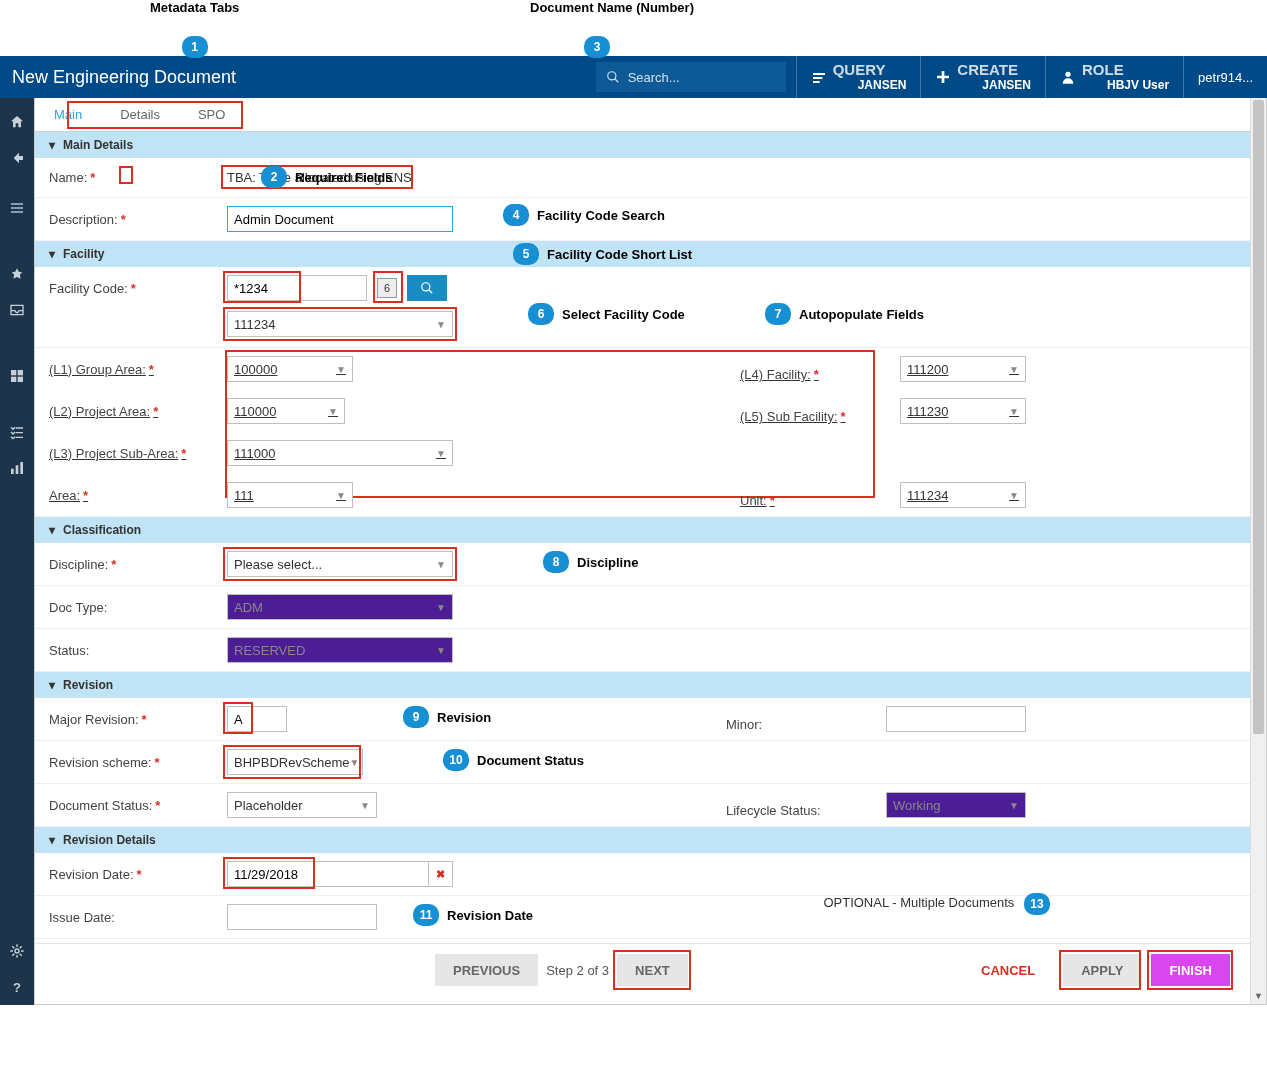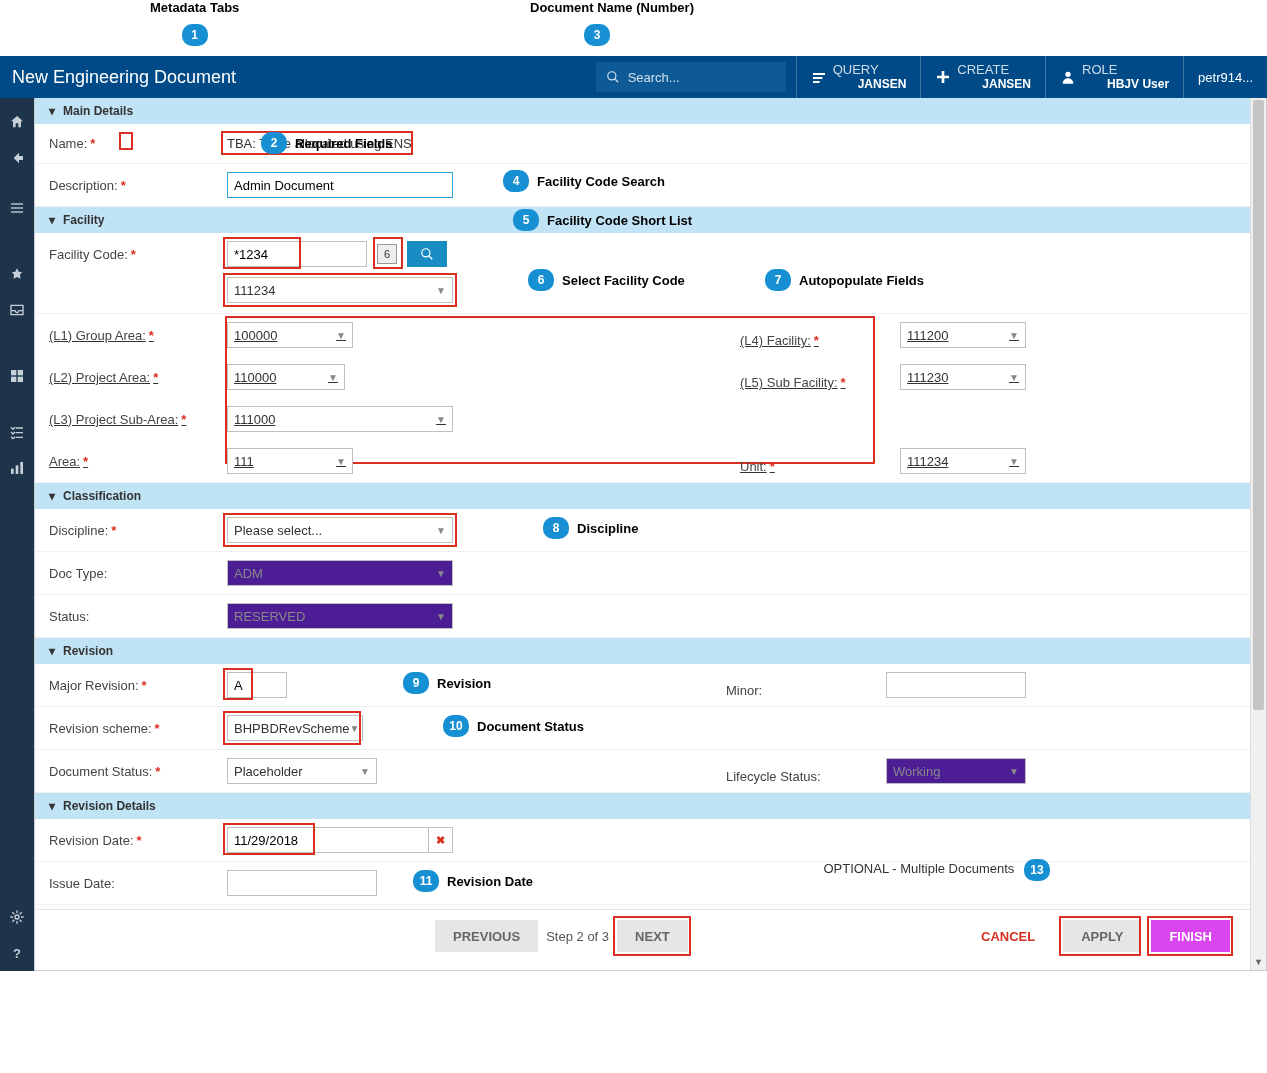--- a/index.html
+++ b/index.html
@@ -20,21 +20,21 @@
     background: transparent; border: none; outline: none; color: #cfe1ee;
     font-size: 13px; width: 140px;
   }
   .search-input::placeholder { color: #cfe1ee; }
   .topbar-item {
     display: flex; align-items: center; padding: 0 14px; height: 42px;
     border-left: 1px solid rgba(255,255,255,0.25);
     font-size: 11px;
   }
   .topbar-item .tb-labels { display:flex; flex-direction:column; line-height:1.1;}
-  .topbar-item .tb-small { font-size: 13px; opacity: 0.8; }
+  .topbar-item .tb-small { font-size: 15px; opacity: 0.8; font-weight: bold; }
   .topbar-item .tb-big { font-size: 12px; font-weight:bold;margin-left:25px;}
   .topbar-item svg { margin-right:6px;}
   .topbar-user { padding: 0 14px; font-size:13px; border-left:1px solid rgba(255,255,255,0.25);}
   
   .main-area { display: flex; }
   .sidebar {
     width: 34px; background: #1e344a; display: flex; flex-direction: column;
     align-items: center; padding-top: 6px; gap: 0;
     min-height: 870px;
   }
@@ -115,21 +115,21 @@
   
   .callout {
     position:absolute; display:flex; align-items:center; gap:8px;
     font-size:13px; font-weight:bold; color:#000; z-index:50; pointer-events:none;
   }
   .callout .bubble {
     background:#1690d3; color:#fff; border-radius:10px; min-width:26px; height:22px;
     display:flex; align-items:center; justify-content:center; font-size:12px; font-weight:bold;
     padding:0 6px;
   }
-  .callout.top { flex-direction: column; gap:9px;justify-content:space-between;}
+  .callout.top { flex-direction: column; gap:21px;justify-content:space-between;}
   .callout.top .bubble { order:2;}
   .callout.top .ctext { order:1;}
   
   .vscroll {
     position:absolute; right:0; top:0; bottom:0; width:16px; background:#f0f0f0;
     border-left:1px solid #ddd;
   }
   .vscroll-thumb {
     position:absolute; left:2px; right:2px; top:2px; height:70%;
     background:#c4c4c4; border-radius:2px;
@@ -268,20 +268,26 @@
         </div>
     </div>
 
     <div class="content-wrap">
       <div class="vscroll">
         <div class="vscroll-thumb"></div>
         <div class="vscroll-arrow-bottom">▼</div>
       </div>
       <div class="content-inner" style="margin-right:16px;">
 
+        <div class="tabrow">
+          <div class="tab active">Main</div>
+          <div class="tab">Details</div>
+          <div class="tab">SPO</div>
+          <div class="tab-hl"></div>
+        </div>
 
         <div class="section-head">
           <span class="caret">▾</span>
           <span>Main Details</span>
         </div>
 
         <div class="row">
           <div class="label-cell">
             <span>Name:</span>
             <span class="req">*</span>

